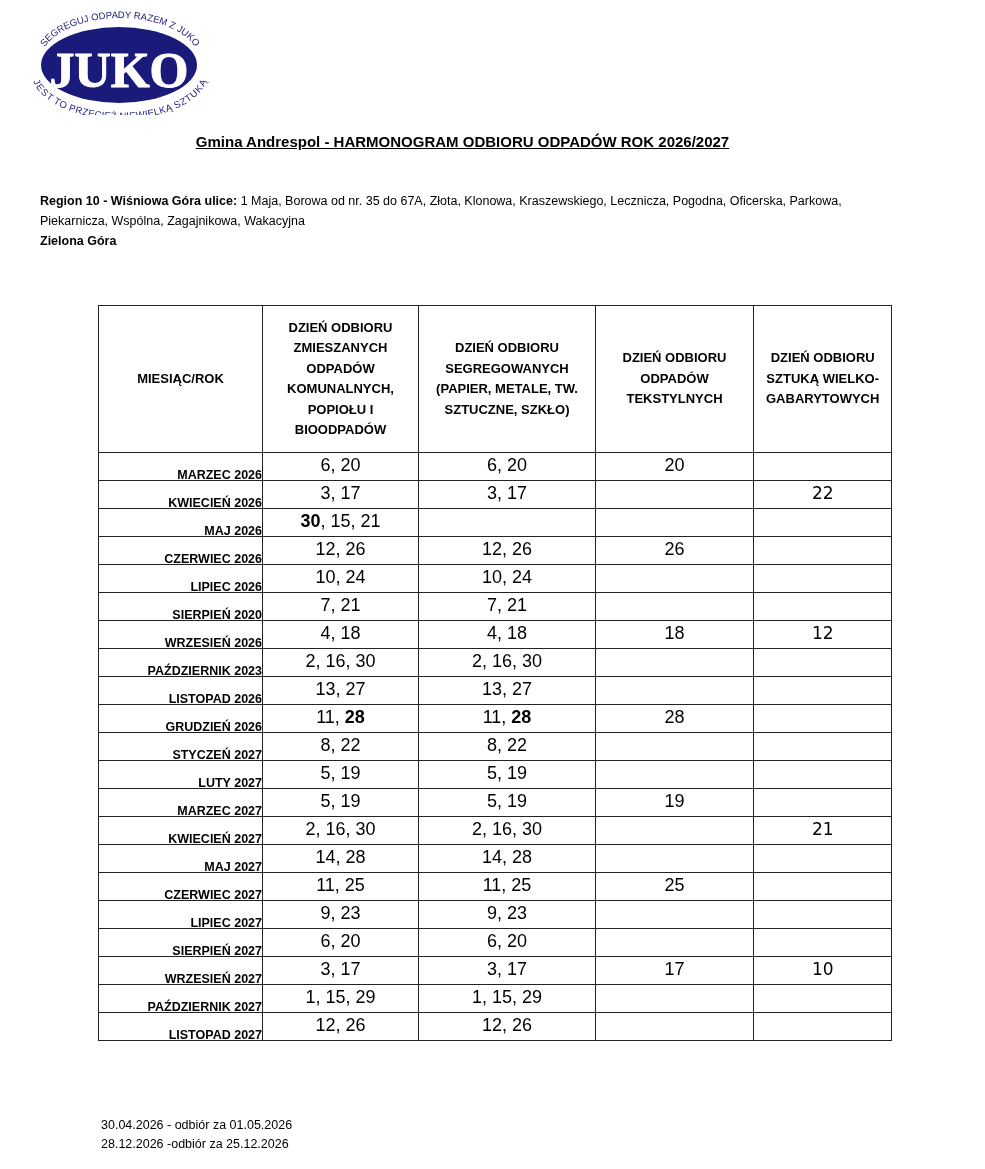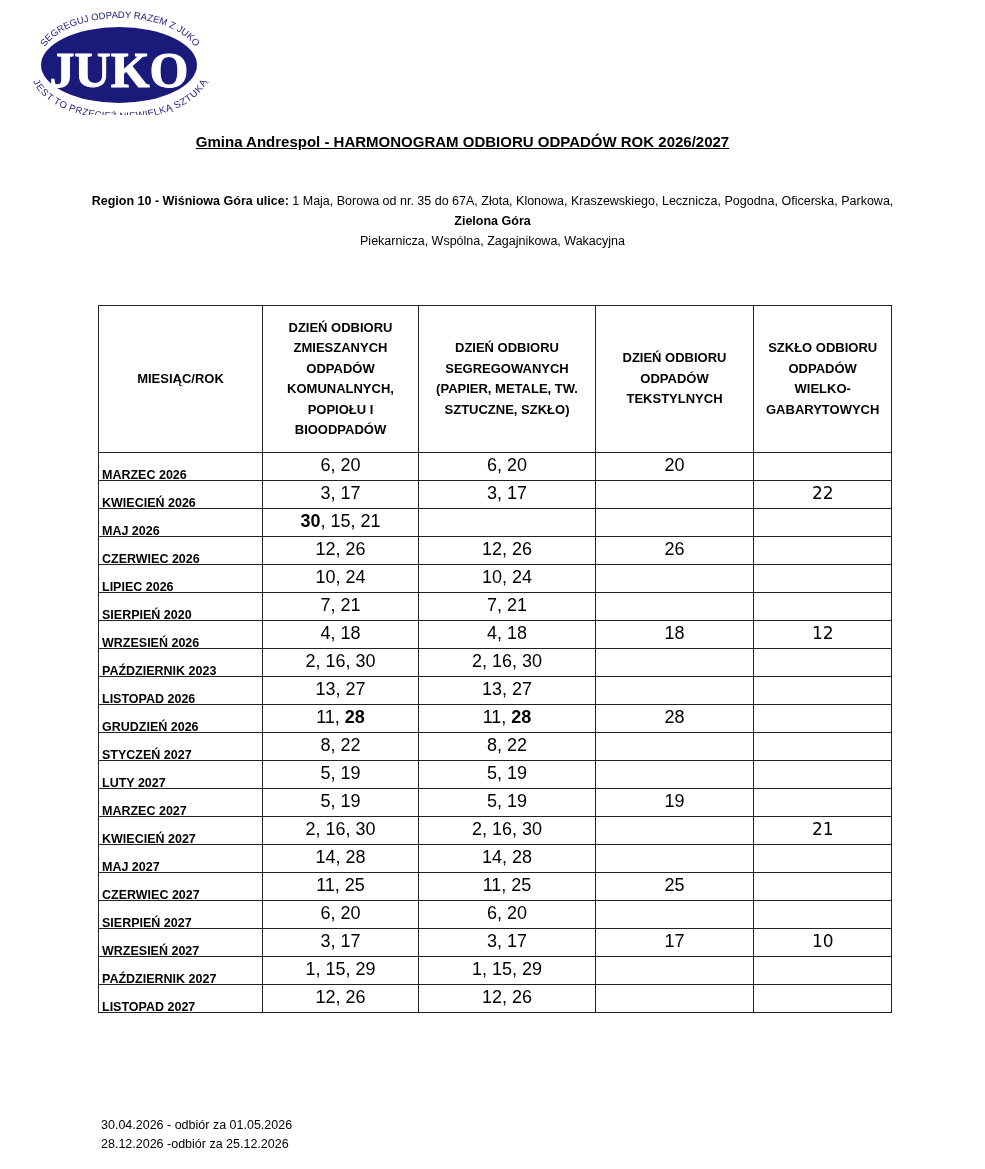--- a/index.html
+++ b/index.html
@@ -4,36 +4,36 @@
 <style>
   html, body { margin: 0; padding: 0; background: #ffffff; }
   body { width: 985px; height: 1169px; position: relative; overflow: hidden; color: #000; }
   .logo { position: absolute; left: 28px; top: 10px; width: 182px; height: 105px; }
   .title {
     position: absolute; left: 0; width: 925px; top: 133px; text-align: center;
     font-family: "Liberation Sans", sans-serif; font-weight: bold; font-size: 15px;
     text-decoration: underline;
   }
   .region {
-    position: absolute; left: 40px; width: 905px; top: 191px; text-align: center;
+    position: absolute; left: 40px; width: 905px; top: 191px; 
     font-family: "Liberation Sans", sans-serif; font-size: 12.5px; line-height: 20px;
   }
   .region b { font-weight: bold; }
   table.sched {
     position: absolute; left: 98px; top: 305px; border-collapse: collapse;
     font-family: "Liberation Sans", sans-serif;
   }
   table.sched td, table.sched th { border: 1.5px solid #222; padding: 0; }
   table.sched th {
     font-size: 13px; font-weight: bold; line-height: 20.5px; text-align: center;
     vertical-align: middle; height: 146px;
   }
   table.sched td { height: 27px; }
   .c0 { width: 163px; } .c1 { width: 155px; } .c2 { width: 176px; } .c3 { width: 157px; } .c4 { width: 137px; }
-  td.month { font-size: 12.5px; font-weight: bold; padding-left: 3px !important; vertical-align: bottom; }
+  td.month { font-size: 12.5px; font-weight: bold; padding-left: 3px !important; vertical-align: bottom; text-align: right; }
   td.month span { position: relative; top: 2px; }
   td.val { font-size: 18px; text-align: center; vertical-align: top; line-height: 24px; }
   td.val .b { font-weight: bold; }
   td.bulky { font-size: 17px; font-family: "DejaVu Sans", sans-serif; }
   .notes {
     position: absolute; left: 101px; top: 1116px;
     font-family: "Liberation Sans", sans-serif; font-size: 12.5px; line-height: 19px;
   }
 </style>
 </head>
@@ -53,39 +53,39 @@
     <text font-family="Liberation Sans, sans-serif" font-size="9.5" fill="#1a1a7a">
       <textPath href="#arcBot" startOffset="50%" text-anchor="middle" dominant-baseline="hanging">JEST TO PRZECIEŻ NIEWIELKĄ SZTUKĄ</textPath>
     </text>
   </svg>
 </div>
 
 <div class="title">Gmina Andrespol - HARMONOGRAM ODBIORU ODPADÓW ROK 2026/2027</div>
 
 <div class="region">
   <div><b>Region 10 - Wiśniowa Góra ulice:</b><span> 1 Maja, Borowa od nr. 35 do 67A, Złota, Klonowa, Kraszewskiego, Lecznicza, Pogodna, Oficerska, Parkowa,</span></div>
+  <div>Piekarnicza, Wspólna, Zagajnikowa, Wakacyjna</div>
   <div><b>Zielona Góra</b></div>
-  <div>Piekarnicza, Wspólna, Zagajnikowa, Wakacyjna</div>
 </div>
 
 <table class="sched">
   <thead>
     <tr>
       <th class="c0">MIESIĄC/ROK</th>
       <th class="c1">
           <div style="padding:0 14px">DZIEŃ ODBIORU ZMIESZANYCH ODPADÓW KOMUNALNYCH, POPIOŁU I BIOODPADÓW</div>
         </th>
       <th class="c2">
           <div style="padding:0 10px">DZIEŃ ODBIORU SEGREGOWANYCH (PAPIER, METALE, TW. SZTUCZNE, SZKŁO)</div>
         </th>
       <th class="c3">
           <div style="padding:0 18px">DZIEŃ ODBIORU ODPADÓW TEKSTYLNYCH</div>
         </th>
       <th class="c4">
-          <div style="padding:0 12px">SZKŁO ODBIORU ODPADÓW WIELKO-GABARYTOWYCH</div>
+          <div style="padding:0 12px">DZIEŃ ODBIORU SZTUKĄ WIELKO-GABARYTOWYCH</div>
         </th>
     </tr>
   </thead>
   <tbody id="rows">
       <tr>
         <td class="month"><span>MARZEC 2026</span></td>
         <td class="val"><span class="b"></span><span>6,  20</span><span class="b"></span></td>
         <td class="val"><span>6,  20</span><span class="b"></span></td>
         <td class="val"><span>20</span></td>
         <td class="val bulky"><span></span></td>
@@ -189,20 +189,27 @@
         <td class="val bulky"><span></span></td>
       </tr>
       <tr>
         <td class="month"><span>CZERWIEC 2027</span></td>
         <td class="val"><span class="b"></span><span>11,  25</span><span class="b"></span></td>
         <td class="val"><span>11,  25</span><span class="b"></span></td>
         <td class="val"><span>25</span></td>
         <td class="val bulky"><span></span></td>
       </tr>
       <tr>
+        <td class="month"><span>LIPIEC 2027</span></td>
+        <td class="val"><span class="b"></span><span>9, 23</span><span class="b"></span></td>
+        <td class="val"><span>9, 23</span><span class="b"></span></td>
+        <td class="val"><span></span></td>
+        <td class="val bulky"><span></span></td>
+      </tr>
+      <tr>
         <td class="month"><span>SIERPIEŃ 2027</span></td>
         <td class="val"><span class="b"></span><span>6, 20</span><span class="b"></span></td>
         <td class="val"><span>6, 20</span><span class="b"></span></td>
         <td class="val"><span></span></td>
         <td class="val bulky"><span></span></td>
       </tr>
       <tr>
         <td class="month"><span>WRZESIEŃ 2027</span></td>
         <td class="val"><span class="b"></span><span>3, 17</span><span class="b"></span></td>
         <td class="val"><span>3, 17</span><span class="b"></span></td>

